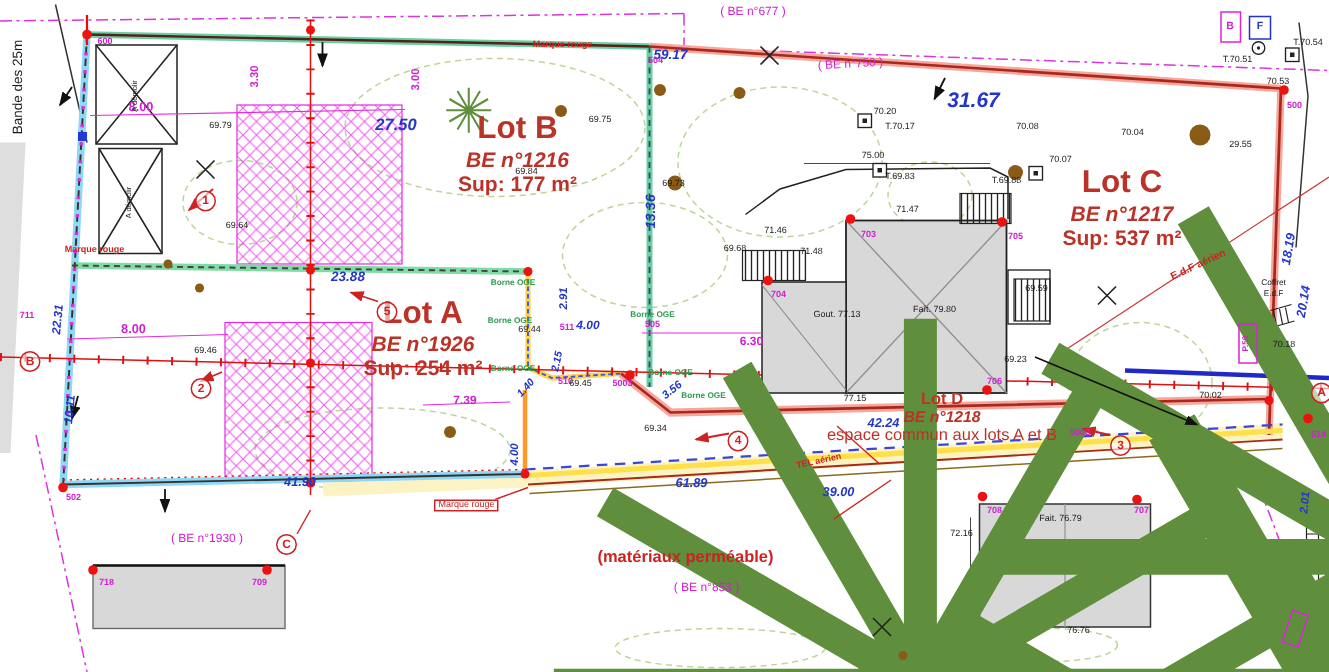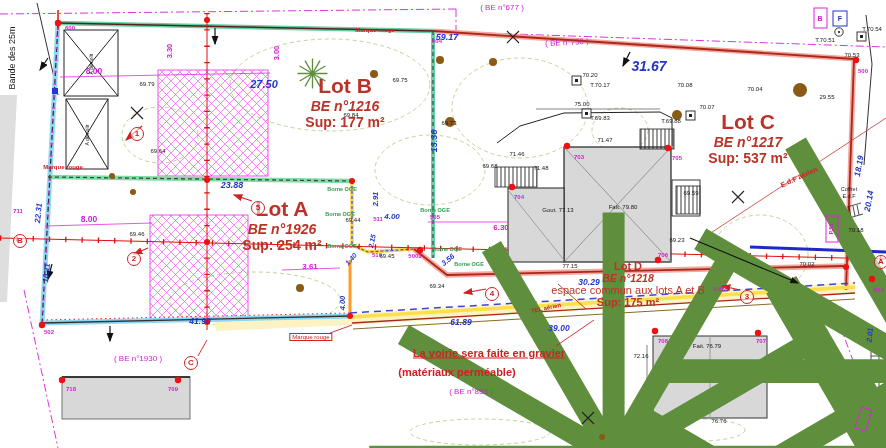--- a/index.html
+++ b/index.html
@@ -295,48 +295,47 @@
   </div>
   <div class="lot" style="left:748px;top:110px;">
     <div class="lot-name">Lot C</div>
     <div class="lot-be">BE n°1217</div>
     <div class="lot-sup">Sup: 537 m²</div>
   </div>
   <div class="lot small" style="left:628px;top:260px;">
     <div class="lot-name">Lot D</div>
     <div class="lot-be">BE n°1218</div>
     <div class="lot-extra">espace commun aux lots A et B</div>
-    <div class="lot-sup">Sup: 175 m²</div>
   </div>
 <span class="lbl blue" style="left: 264px; top: 40px; font-size: 11px; margin-top: 44px;">27.50</span>
       <span class="lbl blue" style="left: 447px; top: 37px; font-size: 9px;">59.17</span>
       <span class="lbl blue" style="left: 649px; top: 66px; font-size: 14px;">31.67</span>
       <span class="lbl blue" style="left: 434px; top: 141px; font-size: 9px; transform: translate(-50%, -50%) rotate(-90deg);">13.36</span>
       <span class="lbl blue" style="left: 232px; top: 185px; font-size: 9px;">23.88</span>
       <span class="lbl blue" style="left: 39px; top: 213px; font-size: 8px; transform: translate(-50%, -50%) rotate(-84deg);">22.31</span>
       <span class="lbl blue" style="left: 47px; top: 273px; font-size: 8px; transform: translate(-50%, -50%) rotate(-84deg);">10.11</span>
       <span class="lbl blue" style="left: 376px; top: 199px; font-size: 7.5px; transform: translate(-50%, -50%) rotate(-90deg);">2.91</span>
       <span class="lbl blue" style="left: 392px; top: 217px; font-size: 8px;">4.00</span>
       <span class="lbl mag" style="left: 459px; top: 228px; font-size: 8px; margin-left: 42px;">6.30</span>
       <span class="lbl blue" style="left: 372px; top: 241px; font-size: 7px; transform: translate(-50%, -50%) rotate(-78deg);">2.15</span>
       <span class="lbl blue" style="left: 351px; top: 259px; font-size: 7px; transform: translate(-50%, -50%) rotate(-48deg);">1.40</span>
       <span class="lbl blue" style="left: 448px; top: 260px; font-size: 7.5px; transform: translate(-50%, -50%) rotate(-38deg);">3.56</span>
       <span class="lbl blue" style="left: 343px; top: 303px; font-size: 7.5px; transform: translate(-50%, -50%) rotate(-90deg);">4.00</span>
       <span class="lbl blue" style="left: 461px; top: 322px; font-size: 8.5px;">61.89</span>
       <span class="lbl blue" style="left: 559px; top: 328px; font-size: 8.5px;">39.00</span>
-      <span class="lbl blue" style="left: 589px; top: 282px; font-size: 8.5px;">30.29</span>
+      <span class="lbl blue" style="left: 589px; top: 282px; font-size: 8.5px;">42.24</span>
       <span class="lbl blue" style="left: 200px; top: 321px; font-size: 8.5px;">41.90</span>
       <span class="lbl blue" style="left: 859px; top: 166px; font-size: 8.5px; transform: translate(-50%, -50%) rotate(-80deg);">18.19</span>
       <span class="lbl blue" style="left: 869px; top: 201px; font-size: 8.5px; transform: translate(-50%, -50%) rotate(-80deg);">20.14</span>
       <span class="lbl blue" style="left: 870px; top: 335px; font-size: 7.5px; transform: translate(-50%, -50%) rotate(-84deg);">2.01</span>
       <span class="lbl mag" style="left: 94px; top: 71px; font-size: 8.5px;">8.00</span>
       <span class="lbl mag" style="left: 89px; top: 219px; font-size: 8.5px;">8.00</span>
       <span class="lbl mag" style="left: 170px; top: 51px; font-size: 7.5px; transform: translate(-50%, -50%) rotate(-90deg);">3.30</span>
       <span class="lbl mag" style="left: 277px; top: 53px; font-size: 7.5px; transform: translate(-50%, -50%) rotate(-90deg);">3.00</span>
-      <span class="lbl mag" style="left: 310px; top: 267px; font-size: 8px;">3.61</span>
+      <span class="lbl mag" style="left: 310px; top: 267px; font-size: 8px;">7.39</span>
       <span class="lbl mag" style="left: 70px; top: 28px; font-size: 6px;">600</span>
       <span class="lbl mag" style="left: 18px; top: 211px; font-size: 6px;">711</span>
       <span class="lbl mag" style="left: 49px; top: 332px; font-size: 6px;">502</span>
       <span class="lbl mag" style="left: 71px; top: 389px; font-size: 6px;">718</span>
       <span class="lbl mag" style="left: 173px; top: 389px; font-size: 6px;">709</span>
       <span class="lbl mag" style="left: 579px; top: 157px; font-size: 6px;">703</span>
       <span class="lbl mag" style="left: 519px; top: 197px; font-size: 6px;">704</span>
       <span class="lbl mag" style="left: 677px; top: 158px; font-size: 6px;">705</span>
       <span class="lbl mag" style="left: 663px; top: 255px; font-size: 6px;">706</span>
       <span class="lbl mag" style="left: 761px; top: 341px; font-size: 6px;">707</span>
@@ -349,21 +348,20 @@
       <span class="lbl mag" style="left: 863px; top: 71px; font-size: 6px;">500</span>
       <span class="lbl mag" style="left: 879px; top: 290px; font-size: 6px;">514</span>
       <span class="lbl mag" style="left: 720px; top: 289px; font-size: 6px;">5002</span>
       <span class="lbl magr" style="left: 502px; top: 8px; font-size: 8px;">( BE n°677 )</span>
       <span class="lbl magr" style="left: 567px; top: 43px; font-size: 8px; transform: translate(-50%, -50%) rotate(-3deg);">( BE n°750 )</span>
       <span class="lbl magr" style="left: 138px; top: 359px; font-size: 8px;">( BE n°1930 )</span>
       <span class="lbl magr" style="left: 471px; top: 392px; font-size: 8px;">( BE n°853 )</span>
       <span class="lbl red" style="left: 375px; top: 30px; font-size: 6px;">Marque rouge</span>
       <span class="lbl red" style="left: 63px; top: 167px; font-size: 6px;">Marque rouge</span>
       <span class="lbl redbox" style="left: 311px; top: 337px; font-size: 6px;">Marque rouge</span>
-      <span class="lbl redu" style="left: 489px; top: 353px; font-size: 11px;">La voirie sera faite en gravier</span>
       <span class="lbl red" style="left: 457px; top: 372px; font-size: 11px;">(matériaux perméable)</span>
       <span class="lbl red" style="left: 799px; top: 177px; font-size: 7px; transform: translate(-50%, -50%) rotate(-25deg);">E.d.F aérien</span>
       <span class="lbl red" style="left: 546px; top: 308px; font-size: 6px; transform: translate(-50%, -50%) rotate(-12deg);">TEL aérien</span>
       <span class="lbl blk" style="left: 12px; top: 58px; font-size: 9px; transform: translate(-50%, -50%) rotate(-90deg);">Bande des 25m</span>
       <span class="lbl blk" style="left: 91px; top: 64px; font-size: 5px; transform: translate(-50%, -50%) rotate(-90deg);">A démolir</span>
       <span class="lbl blk" style="left: 87px; top: 135px; font-size: 5px; transform: translate(-50%, -50%) rotate(-90deg);">A démolir</span>
       <span class="lbl blk" style="left: 147px; top: 84px; font-size: 6px;">69.79</span>
       <span class="lbl blk" style="left: 400px; top: 80px; font-size: 6px;">69.75</span>
       <span class="lbl blk" style="left: 351px; top: 115px; font-size: 6px;">69.84</span>
       <span class="lbl blk" style="left: 449px; top: 123px; font-size: 6px;">69.73</span>

